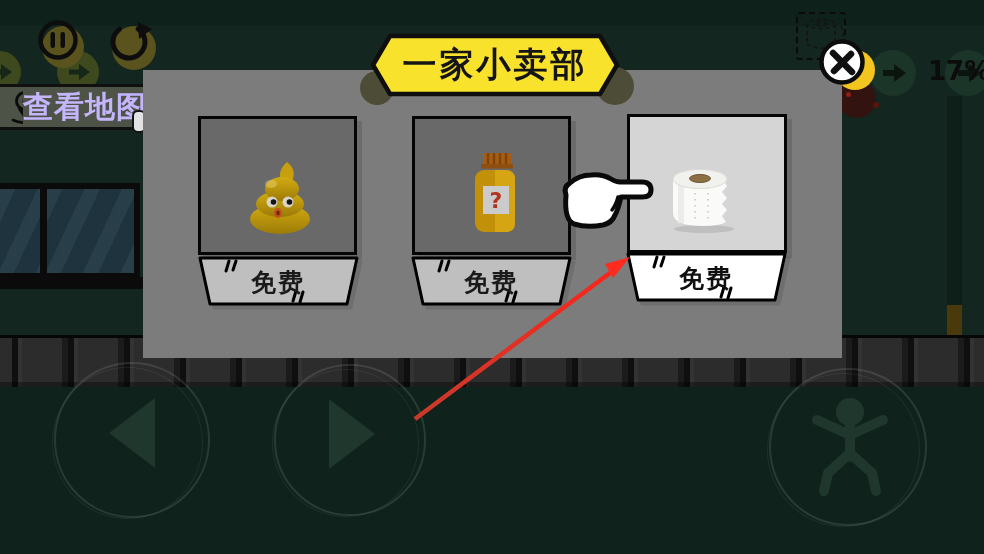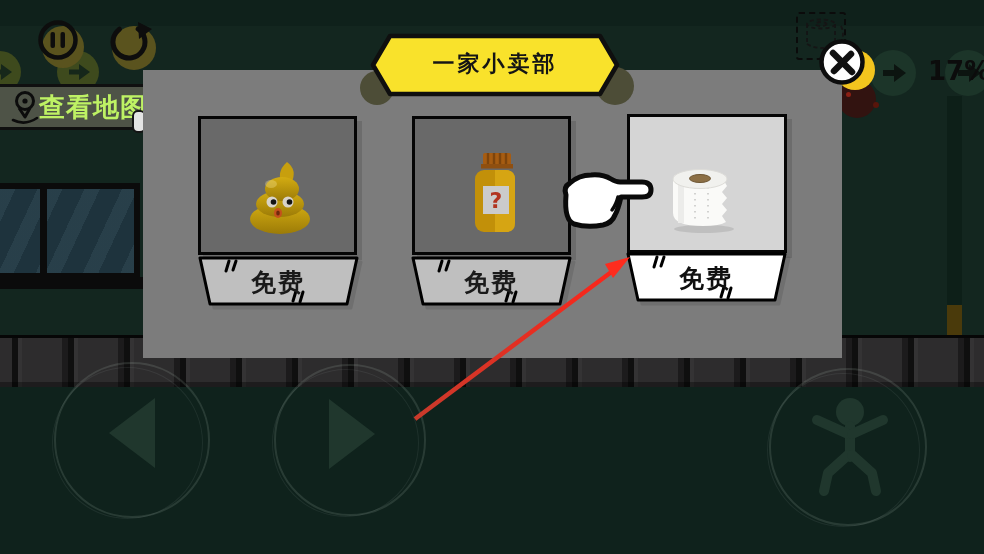--- a/index.html
+++ b/index.html
@@ -29,36 +29,36 @@
     background:repeating-linear-gradient(90deg,#0f0f0f 0 6px,#343334 6px 10px,#2d2c2d 10px 50px,#1c1b1c 50px 56px);
     background-position:12px 0;
     box-shadow:inset 0 3px 0 #060606, inset 0 -5px 0 rgba(0,0,0,0.35);}
   #ground{left:0;top:387px;width:984px;height:167px;background:#0f221c;}
 
   
   .halo{border-radius:50%;background:#5a531e;}
   #map-button{left:0;top:84px;width:150px;height:46px;background:#4e5347;
               border:3px solid #101010;border-left:none;box-sizing:border-box;
               display:flex;align-items:center;}
-  #map-label{font-size:26px;font-weight:600;color:#bef264;letter-spacing:1px;white-space:nowrap;}
+  #map-label{font-size:30px;font-weight:600;color:#c4b5fd;letter-spacing:1px;white-space:nowrap;}
   #map-knob{left:132px;top:110px;width:14px;height:23px;background:#e3e3e3;
             border:2.5px solid #141414;border-radius:6px;box-sizing:border-box;}
   #progress-label{left:928px;top:56px;width:54px;font-size:26px;font-weight:700;color:#0c0c0c;}
 
   #item-slot{left:796px;top:12px;width:50px;height:48px;
              border:2px dashed #0b0b0b;border-radius:3px;box-sizing:border-box;}
 
   #bomb{left:838px;top:80px;width:38px;height:38px;border-radius:50%;background:#321310;}
   .bomb-dot{border-radius:50%;}
 
   
   #dialog{left:143px;top:70px;width:699px;height:288px;background:#7c7c7c;}
   .banner-shadow{border-radius:50%;background:#4d4d37;}
   #banner-text{left:370px;top:44px;width:250px;height:40px;line-height:40px;text-align:center;
-               font-size:22px;font-weight:700;color:#151515;letter-spacing:3px;}
+               font-size:34px;font-weight:700;color:#151515;letter-spacing:3px;}
 
   .card-art{box-sizing:border-box;border:3px solid #050505;box-shadow:5px 5px 0 rgba(0,0,0,0.12);}
   .card-dim{background:#696969;}
   .card-lit{background:#d5d5d5;}
   .tag-wrap{filter:drop-shadow(4px 4px 0 rgba(0,0,0,0.10));text-decoration:underline;}
   .tag text{font-family:"DejaVu Sans","Liberation Sans",sans-serif;font-weight:700;
             font-size:25px;letter-spacing:2px;}
   .tag-dim-fill{fill:#bfbfbf;} .tag-lit-fill{fill:#ffffff;}
   .tag-text-dim{fill:#1a1a1a;} .tag-text-lit{fill:#101010;}
 

